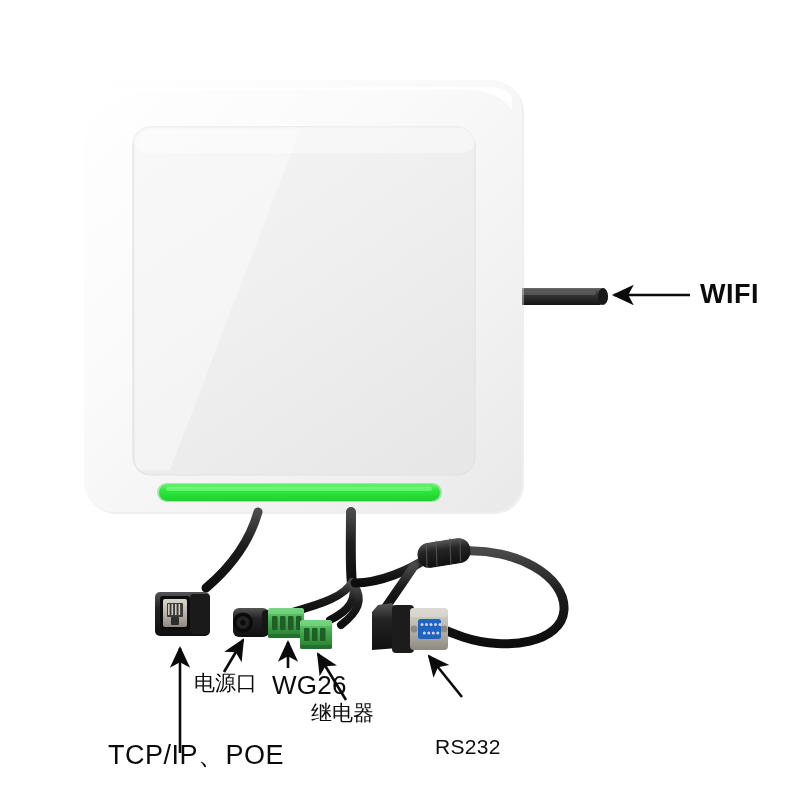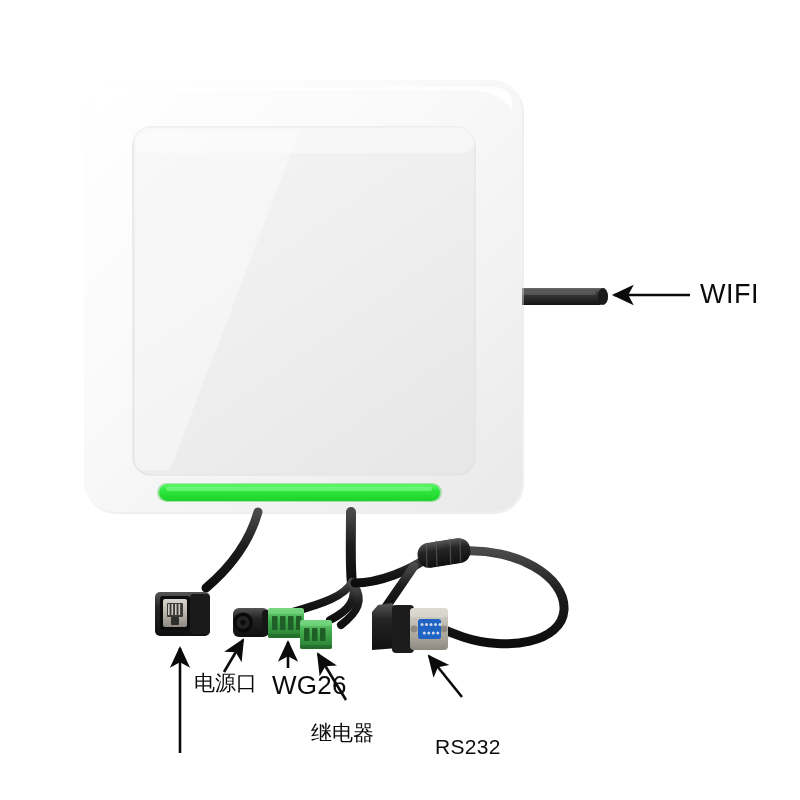--- a/index.html
+++ b/index.html
@@ -25,24 +25,24 @@
     width: 800px;
     height: 800px;
   }
   .label {
     position: absolute;
     color: #0b0b0b;
     white-space: nowrap;
     line-height: 1;
     font-family: "Liberation Sans", "DejaVu Sans", sans-serif;
   }
-  .label-wifi      { left: 700px; top: 281px; font-size: 27px; letter-spacing: 0.5px; }
+  .label-wifi      { left: 700px; top: 281px; font-size: 27px; letter-spacing: 0.5px; font-weight: bold; }
   .label-power     { left: 194px; top: 672px; font-size: 21px; }
   .label-wg26      { left: 272px; top: 672px; font-size: 26px; letter-spacing: 0.3px; }
-  .label-relay     { left: 311px; top: 722px; font-size: 21px; }
+  .label-relay     { left: 311px; top: 702px; font-size: 21px; }
   .label-rs232     { left: 435px; top: 701px; font-size: 21px; letter-spacing: 0.3px; margin-top: 35px; }
   .label-tcpip     { left: 108px; top: 742px; font-size: 27px; letter-spacing: 0.5px; }
 </style>
 </head>
 <body>
 
 <div id="stage">
 
   <svg class="layer" viewBox="0 0 800 800" xmlns="http://www.w3.org/2000/svg">
     <defs>
@@ -218,14 +218,15 @@
       <line x1="346" y1="700" x2="318" y2="654"></line>
       <line x1="462" y1="697" x2="429" y2="656"></line>
     </g>
   </svg>
 
   <div class="label label-wifi">WIFI</div>
   <div class="label label-power">电源口</div>
   <div class="label label-wg26">WG26</div>
   <div class="label label-relay">继电器</div>
   <div class="label label-rs232">RS232</div>
+  <div class="label label-tcpip">TCP/IP、POE</div>
 
 </div>
 
 </body></html>

